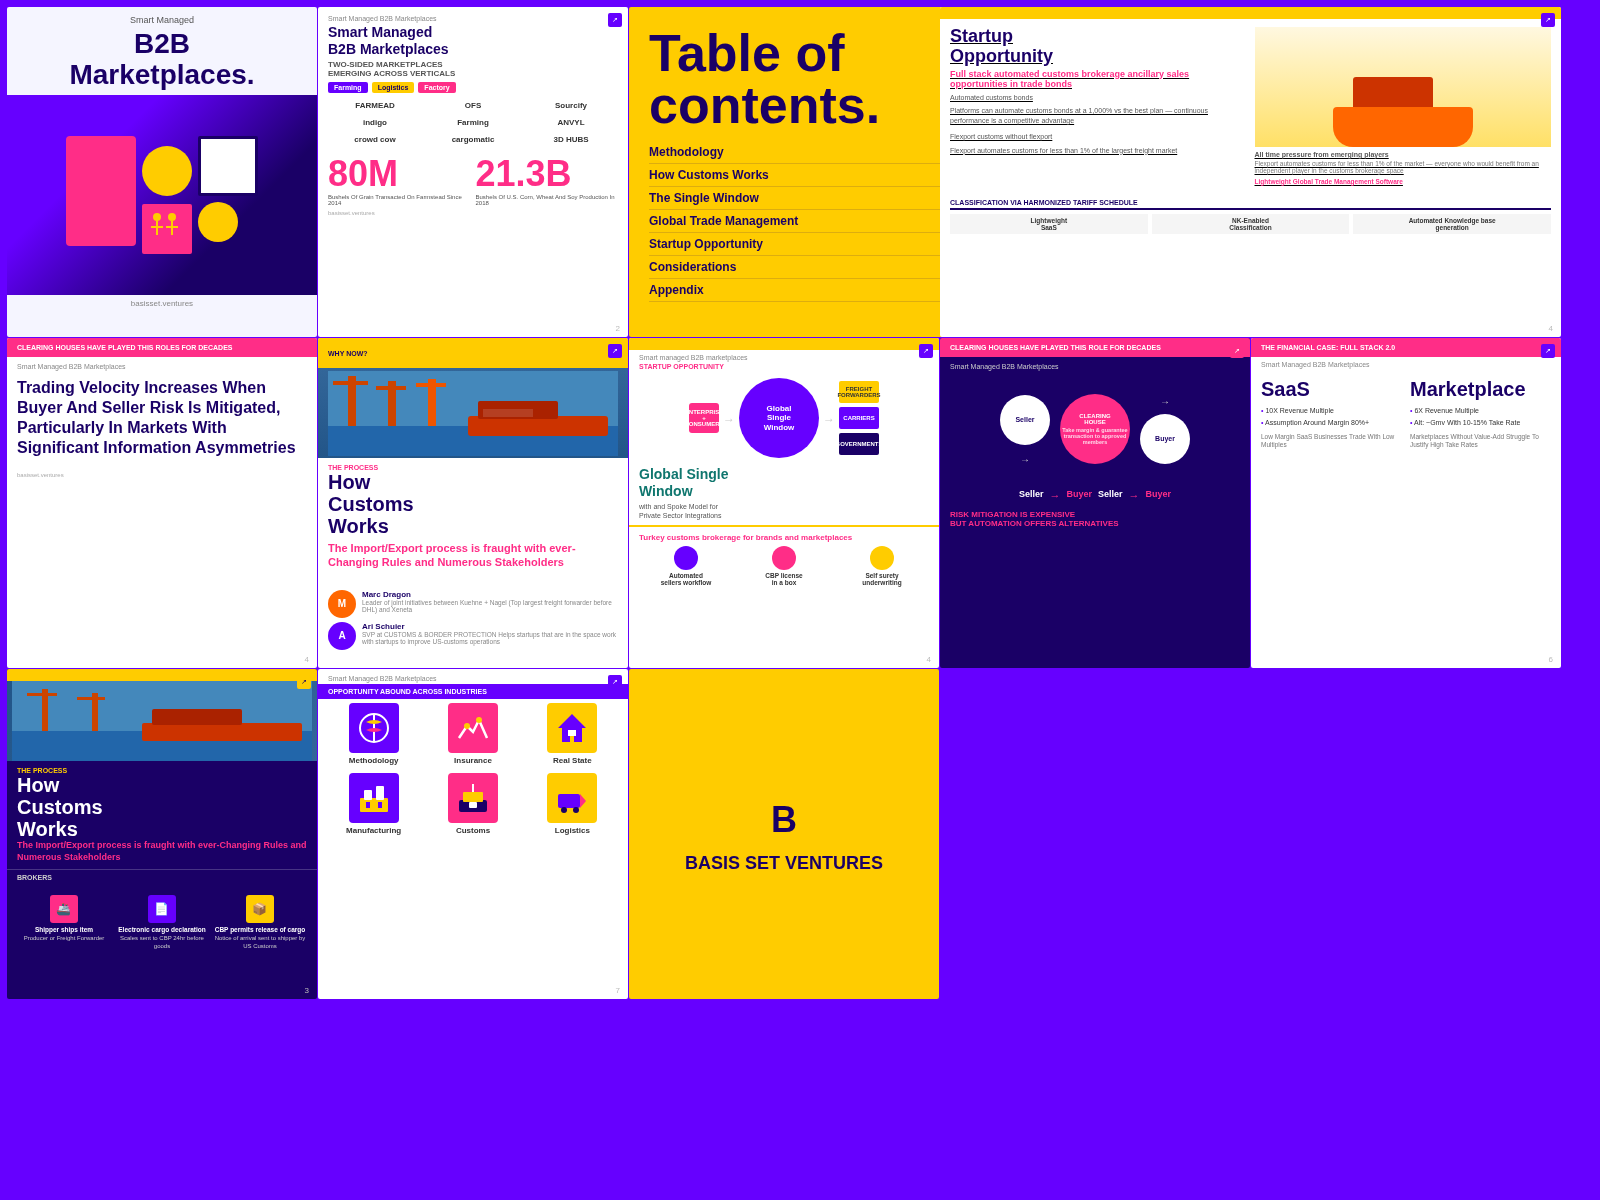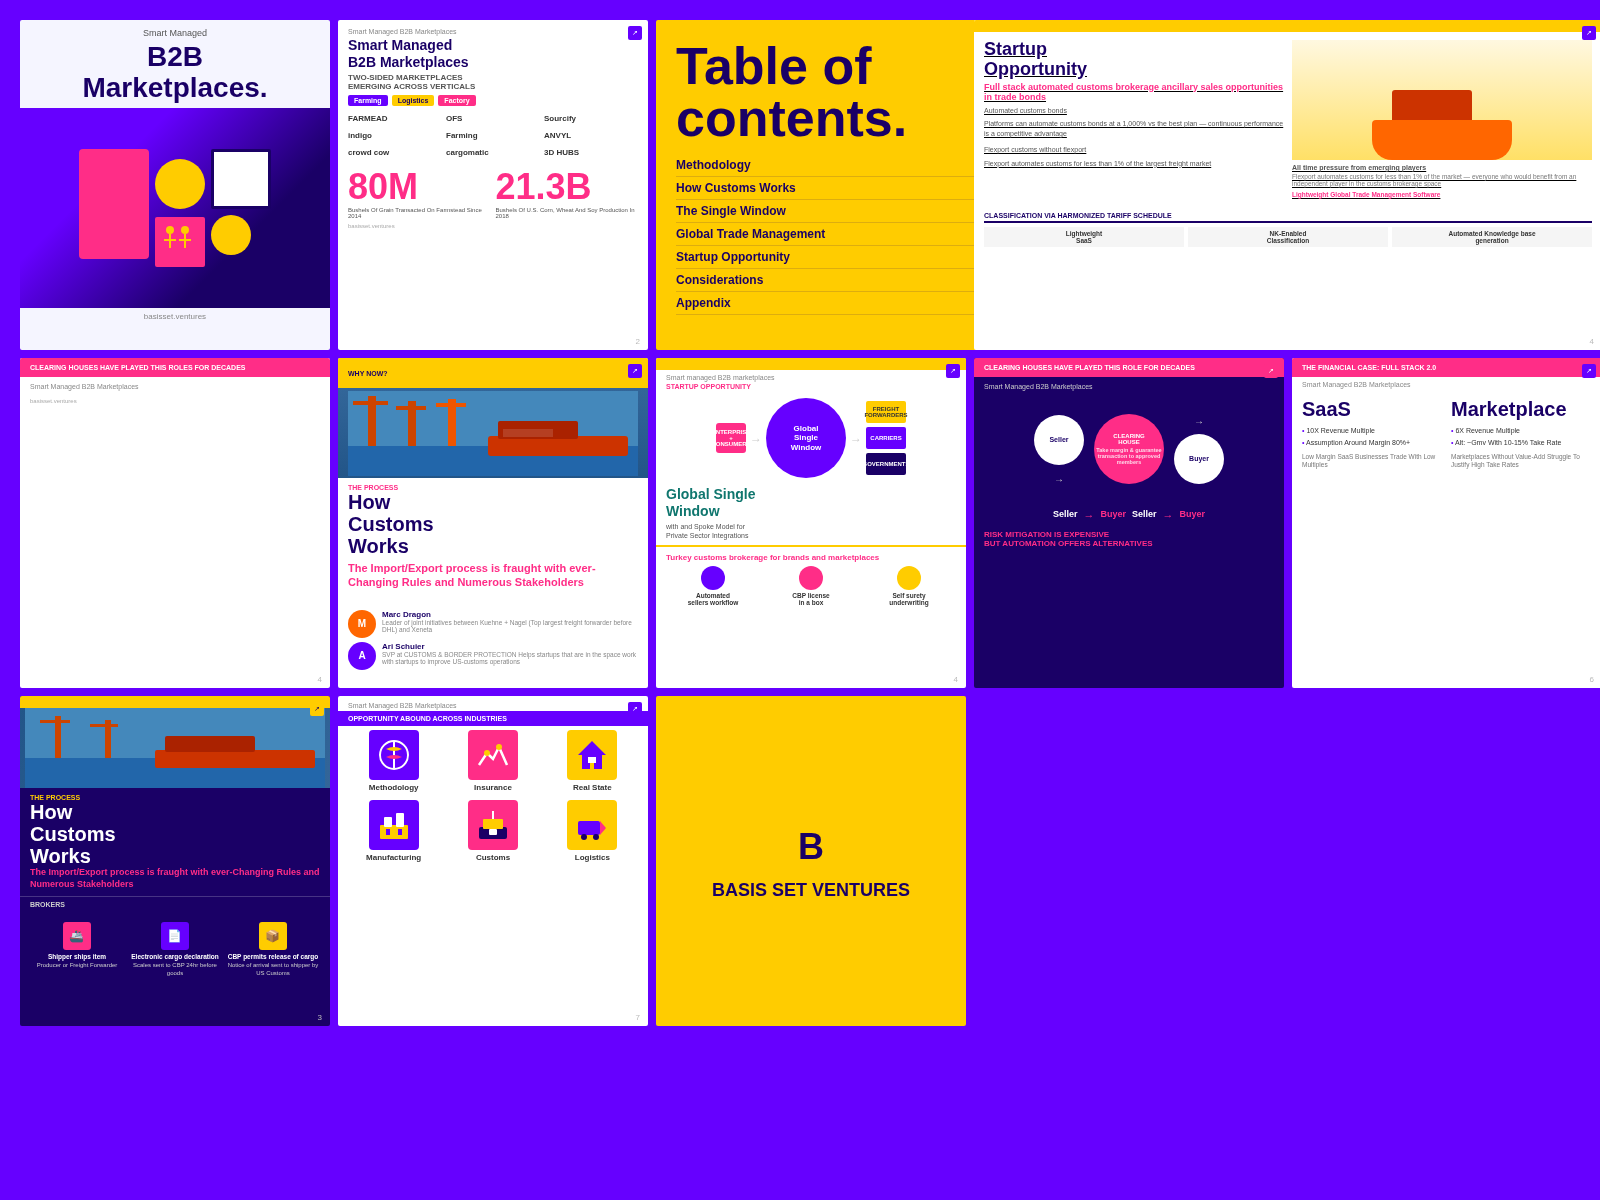--- a/index.html
+++ b/index.html
@@ -8,22 +8,22 @@
       width: 1600px;
       height: 1200px;
       overflow: hidden;
       font-family: Arial, Helvetica, sans-serif;
     }
 
     .grid {
       display: grid;
       grid-template-columns: 310px 310px 310px 310px 310px;
       grid-template-rows: 330px 330px 330px;
-      gap: 8px;
-      padding: 20px;
+      gap: 1px;
+      padding: 7px;
       width: 100%;
       height: 100%;
     }
 
     
     .card {
       background: white;
       overflow: hidden;
       position: relative;
       border-radius: 2px;
@@ -213,21 +213,21 @@
     }
     .tag-purple { background: #6600ff; color: white; font-size: 7px; padding: 2px 6px; border-radius: 2px; font-weight: bold; }
     .tag-yellow { background: #ffcc00; color: #1a0066; font-size: 7px; padding: 2px 6px; border-radius: 2px; font-weight: bold; }
     .tag-pink { background: #ff2d87; color: white; font-size: 7px; padding: 2px 6px; border-radius: 2px; font-weight: bold; }
     .card-5 .company-grid {
       display: grid;
       grid-template-columns: 1fr 1fr 1fr;
       padding: 0 10px;
       gap: 4px;
     }
-    .card-5 .co-name { font-size: 8px; font-weight: bold; color: #333; padding: 2px 0; }
+    .card-5 .co-name { font-size: 8px; font-weight: bold; color: #333; padding: 2px 0; text-align: center; }
     .card-5 .big-numbers {
       display: flex; gap: 10px; padding: 10px 10px 0;
     }
     .card-5 .big-num {
       font-size: 36px; font-weight: 900; color: #ff2d87; line-height: 1;
     }
     .card-5 .big-num-sub { font-size: 6px; color: #555; margin-top: 2px; }
     .card-5 .footer-sm { font-size: 6px; color: #aaa; padding: 4px 10px; }
 
     
@@ -688,20 +688,21 @@
 And Soy Production In 2018</div>
       </div>
     </div>
     <div class="footer-sm">basisset.ventures</div>
     <span class="page-num">2</span>
   </div>
 
   <div class="card card-6">
     <div class="header-bar">CLEARING HOUSES HAVE PLAYED THIS ROLES FOR DECADES</div>
     <div class="top-sm">Smart Managed B2B Marketplaces</div>
+    <div class="big-quote">Trading Velocity Increases When Buyer And Seller Risk Is Mitigated, Particularly In Markets With Significant Information Asymmetries</div>
     <div class="footer-sm">basisset.ventures</div>
     <span class="page-num">4</span>
   </div>
 
   <div class="card card-7 card-methodology">
     <div class="link-icon">↗</div>
     <div class="top-bar">
       <span>WHY NOW?</span>
     </div>
     <div class="image-section">

